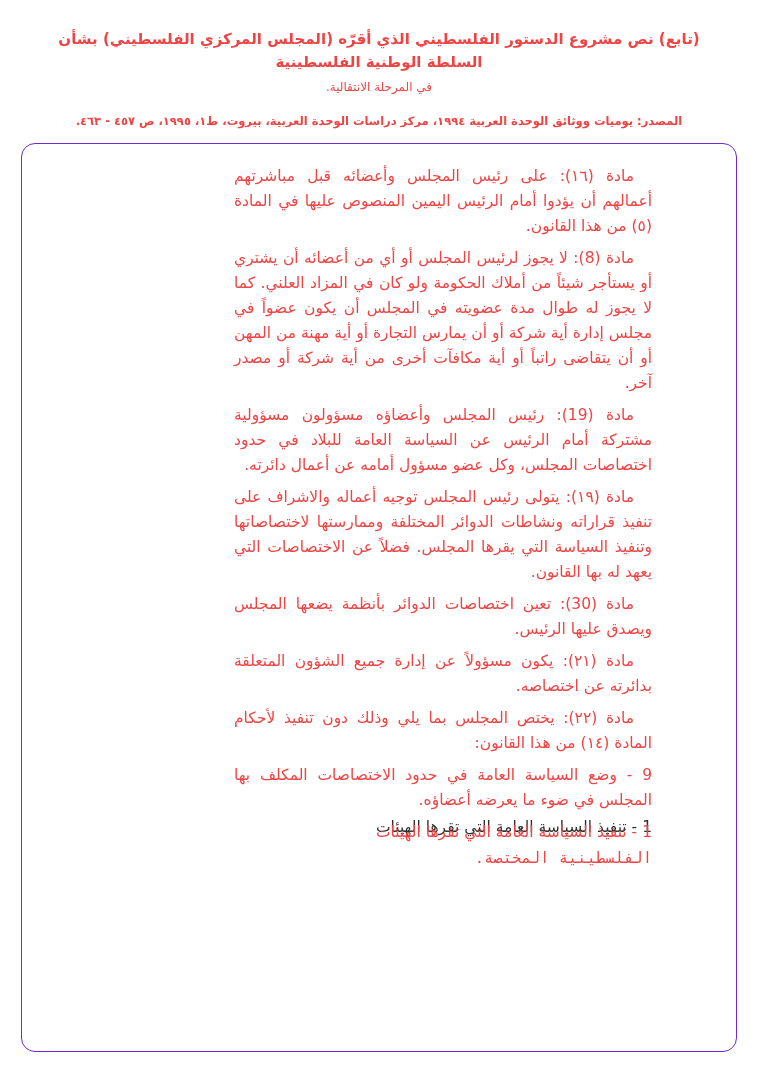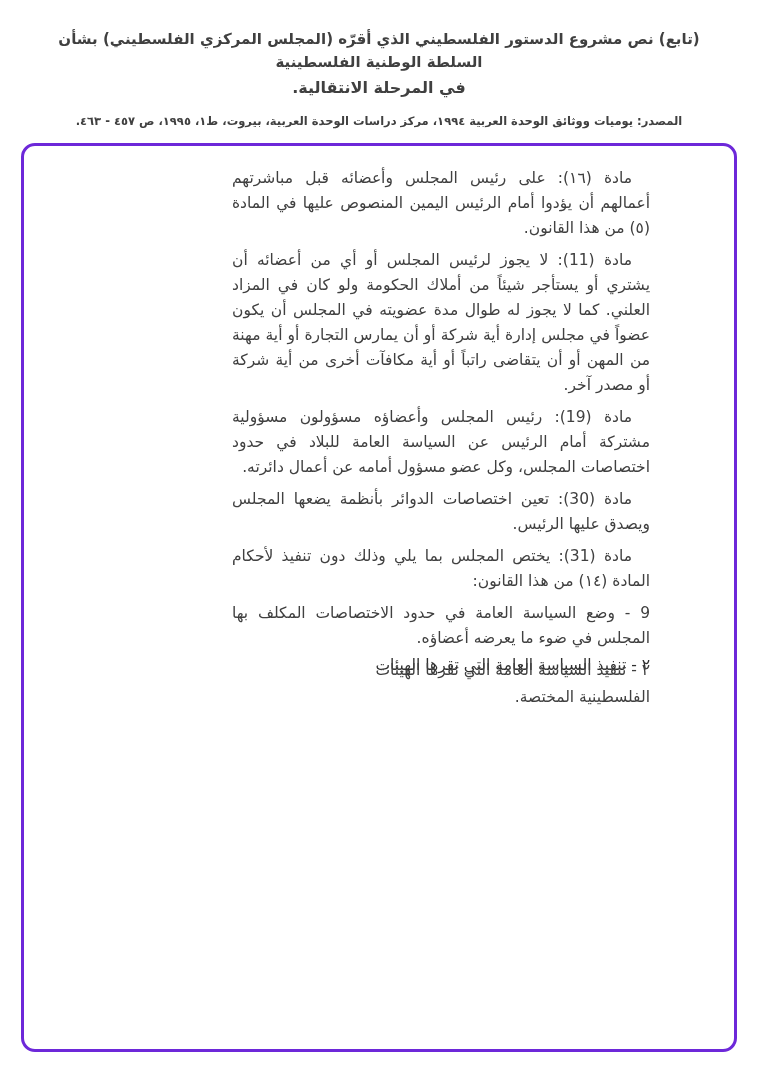--- a/index.html
+++ b/index.html
@@ -2,57 +2,57 @@
 <html lang="ar"><head>
 <meta charset="utf-8">
 <style>
   html,body{margin:0;padding:0;background:#ffffff;}
   .page{
     position:relative;
     width:758px;
     height:1078px;
     background:#ffffff;
     font-family:"DejaVu Sans",sans-serif;
-    color:#404040;
+    color:#ef4444;
     overflow:hidden;
     box-sizing:border-box;
   }
   .header{
     direction:rtl;
     text-align:center;
     padding-top:28px;
   }
   .title{
     font-weight:bold;
     font-size:15px;
     line-height:23px;
     width:660px;
     margin:0 auto;
   }
   .title-line2{
-    font-weight:bold;
-    font-size:16px;
+    font-weight:normal;
+    font-size:12px;
     line-height:23px;
     margin:2px auto 4px auto;
   }
   .source{
     font-weight:bold;
     font-size:11.5px;
     line-height:16px;
     margin:14px auto 12px auto;
     width:700px;
     text-align:center;
   }
   .frame{
     position:absolute;
     left:21px;
     top:143px;
     width:716px;
     height:909px;
-    border:3px solid #6d28d9;
+    border:1px solid #6d28d9;
     border-radius:14px;
     box-sizing:border-box;
     overflow:hidden;
     background:#ffffff;
   }
   .content{
     direction:rtl;
     width:418px;
     margin-right:84px;
     margin-left:auto;
@@ -69,39 +69,42 @@
   .para.no-indent{
     text-indent:0;
   }
   .para.garbled{
     text-shadow:0 -5px 0 rgba(10,10,10,0.85);
     margin-bottom:2px;
   }
   .para.last-line{
     text-indent:0;
     margin-bottom:0;
+    font-family:Liberation Mono, monospace;
   }
 </style>
 </head>
 <body>
 
 <div class="page">
 
   <div class="header">
     <div class="title">(تابع) نص مشروع الدستور الفلسطيني الذي أقرّه (المجلس المركزي الفلسطيني) بشأن السلطة الوطنية الفلسطينية</div>
     <div class="title-line2">في المرحلة الانتقالية.</div>
     <div class="source">المصدر: يوميات ووثائق الوحدة العربية ١٩٩٤، مركز دراسات الوحدة العربية، بيروت، ط١، ١٩٩٥، ص ٤٥٧ - ٤٦٣.</div>
   </div>
 
   <div class="frame">
     <div class="content">
       <p class="para">مادة (١٦): على رئيس المجلس وأعضائه قبل مباشرتهم أعمالهم أن يؤدوا أمام الرئيس اليمين المنصوص عليها في المادة (٥) من هذا القانون.</p>
-      <p class="para">مادة (11): لا يجوز لرئيس المجلس أو أي من أعضائه أن يشتري أو يستأجر شيئاً من أملاك الحكومة ولو كان في المزاد العلني. كما لا يجوز له طوال مدة عضويته في المجلس أن يكون عضواً في مجلس إدارة أية شركة أو أن يمارس التجارة أو أية مهنة من المهن أو أن يتقاضى راتباً أو أية مكافآت أخرى من أية شركة أو مصدر آخر.</p>
+      <p class="para">مادة (8): لا يجوز لرئيس المجلس أو أي من أعضائه أن يشتري أو يستأجر شيئاً من أملاك الحكومة ولو كان في المزاد العلني. كما لا يجوز له طوال مدة عضويته في المجلس أن يكون عضواً في مجلس إدارة أية شركة أو أن يمارس التجارة أو أية مهنة من المهن أو أن يتقاضى راتباً أو أية مكافآت أخرى من أية شركة أو مصدر آخر.</p>
       <p class="para">مادة (19): رئيس المجلس وأعضاؤه مسؤولون مسؤولية مشتركة أمام الرئيس عن السياسة العامة للبلاد في حدود اختصاصات المجلس، وكل عضو مسؤول أمامه عن أعمال دائرته.</p>
+      <p class="para">مادة (١٩): يتولى رئيس المجلس توجيه أعماله والاشراف على تنفيذ قراراته ونشاطات الدوائر المختلفة وممارستها لاختصاصاتها وتنفيذ السياسة التي يقرها المجلس. فضلاً عن الاختصاصات التي يعهد له بها القانون.</p>
       <p class="para">مادة (30): تعين اختصاصات الدوائر بأنظمة يضعها المجلس ويصدق عليها الرئيس.</p>
-      <p class="para">مادة (31): يختص المجلس بما يلي وذلك دون تنفيذ لأحكام المادة (١٤) من هذا القانون:</p>
+      <p class="para">مادة (٢١): يكون مسؤولاً عن إدارة جميع الشؤون المتعلقة بدائرته عن اختصاصه.</p>
+      <p class="para">مادة (٢٢): يختص المجلس بما يلي وذلك دون تنفيذ لأحكام المادة (١٤) من هذا القانون:</p>
       <p class="para no-indent">9 - وضع السياسة العامة في حدود الاختصاصات المكلف بها المجلس في ضوء ما يعرضه أعضاؤه.</p>
-      <p class="para no-indent garbled">٢ - تنفيذ السياسة العامة التي تقرها الهيئات</p>
+      <p class="para no-indent garbled">1 - تنفيذ السياسة العامة التي تقرها الهيئات</p>
       <p class="para last-line">الفلسطينية المختصة.</p>
     </div>
   </div>
 
 </div>
 
 </body></html>

